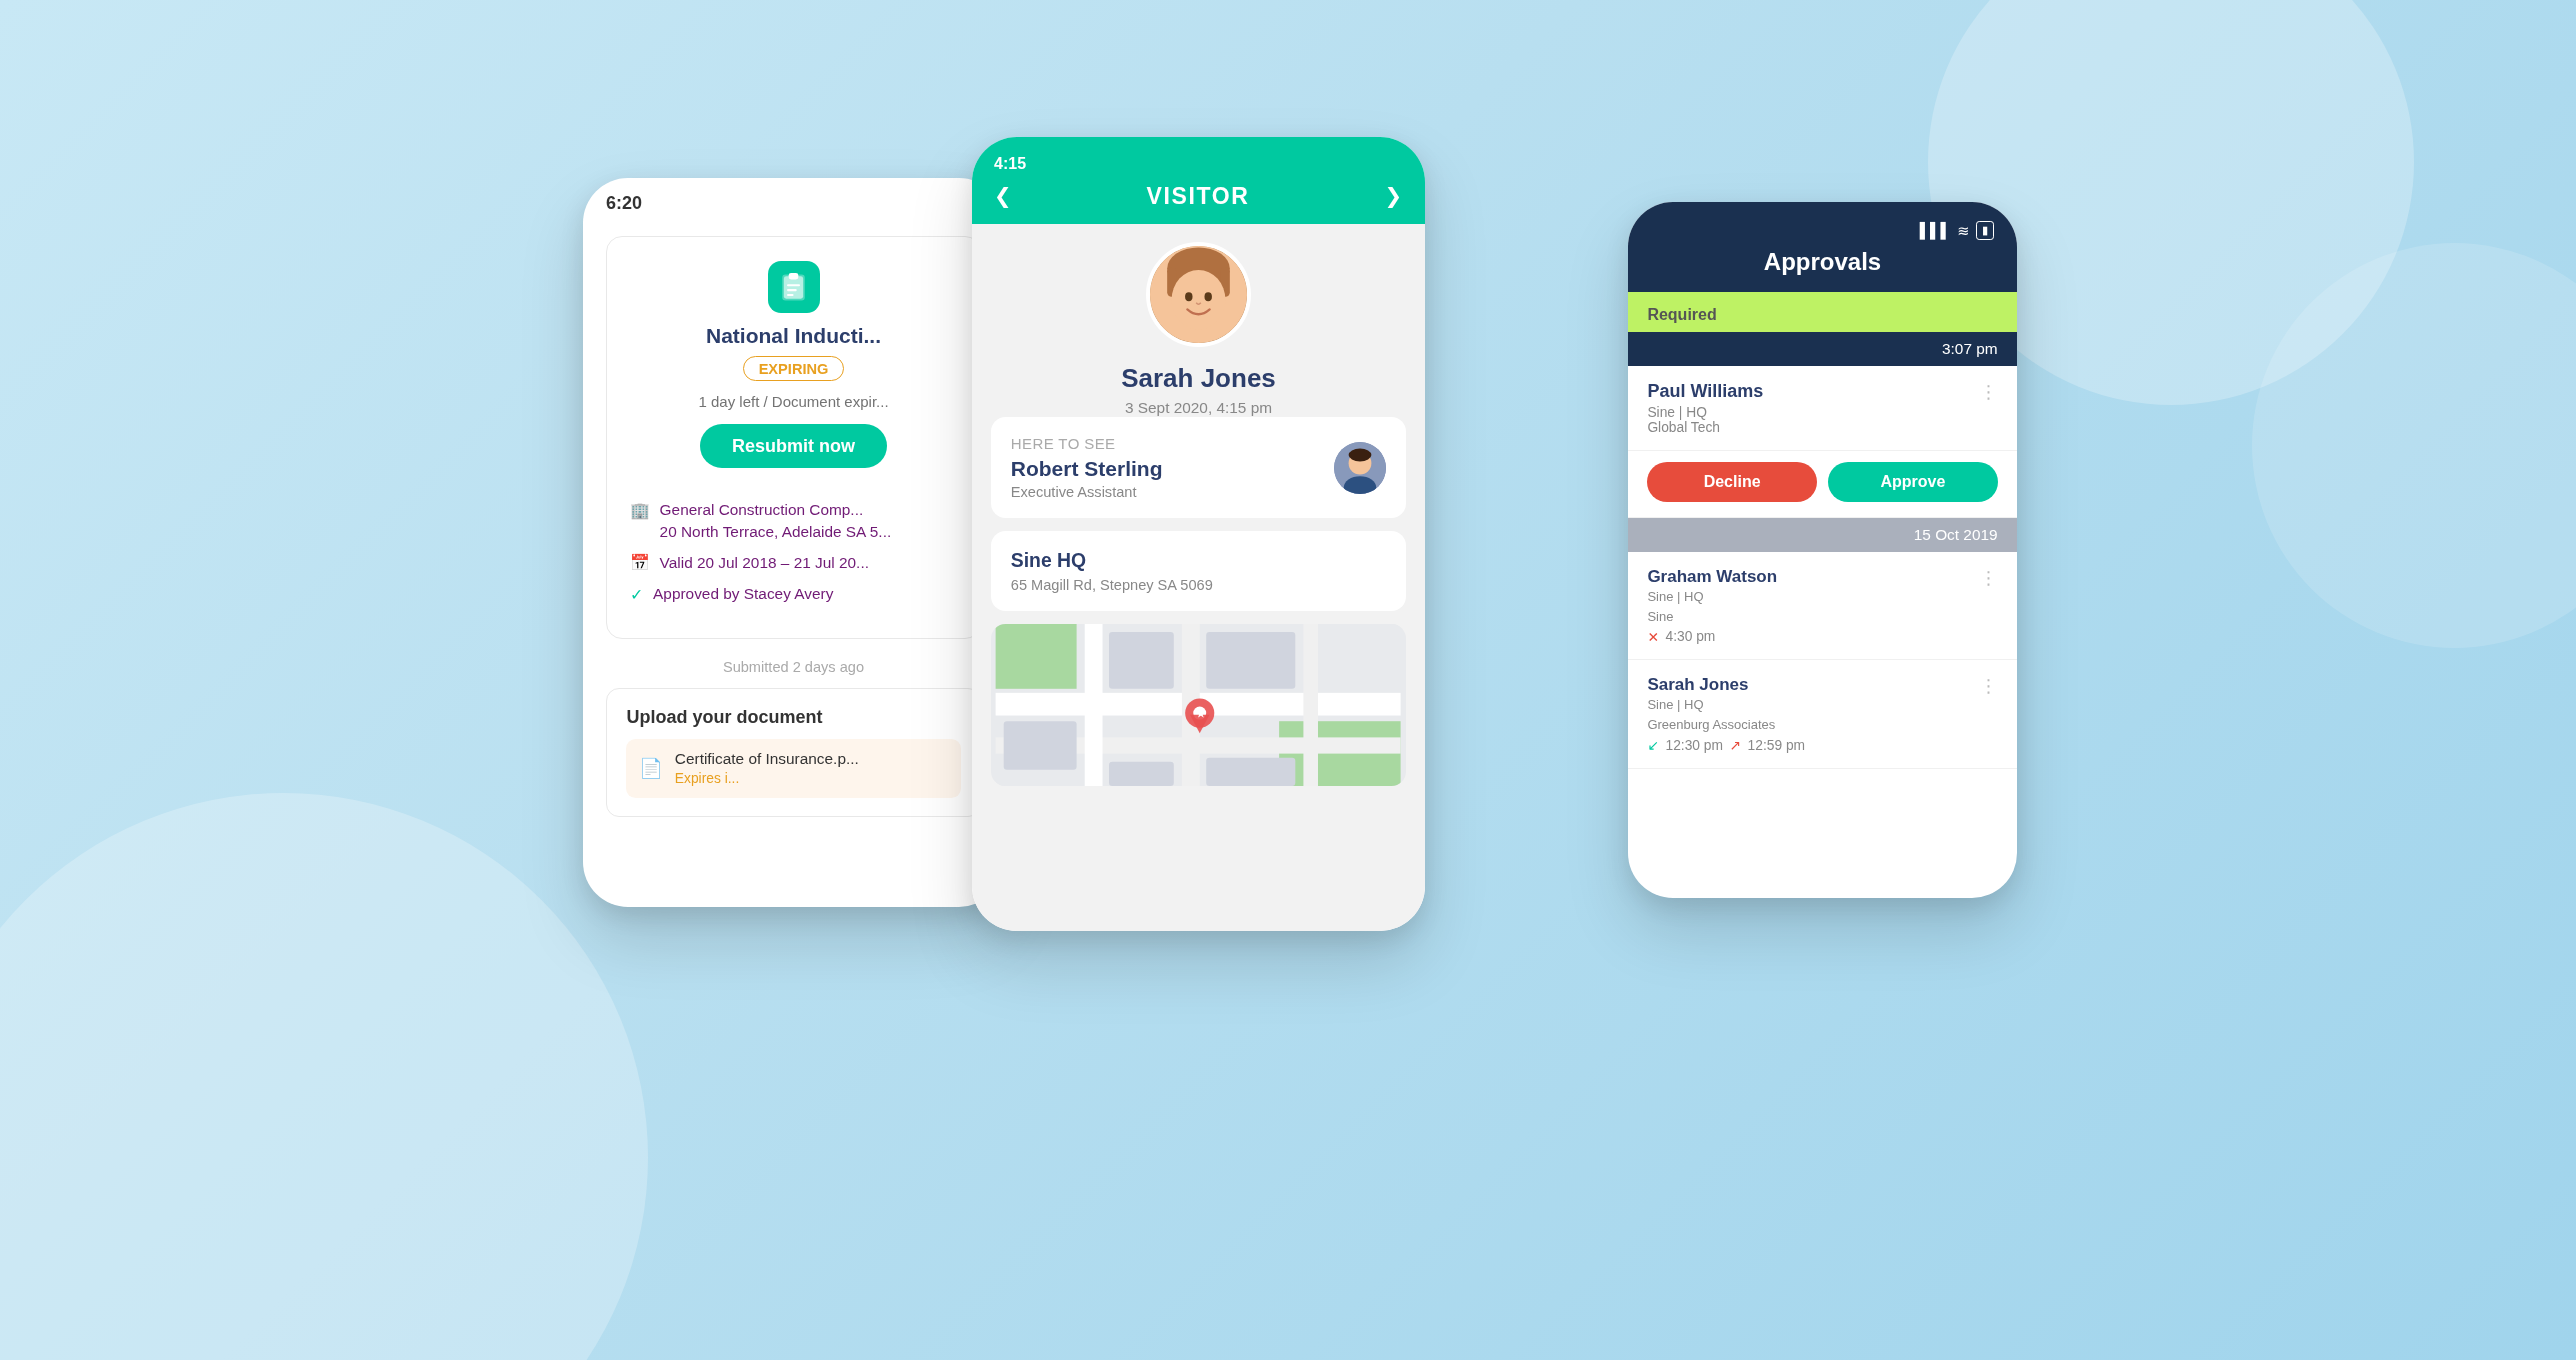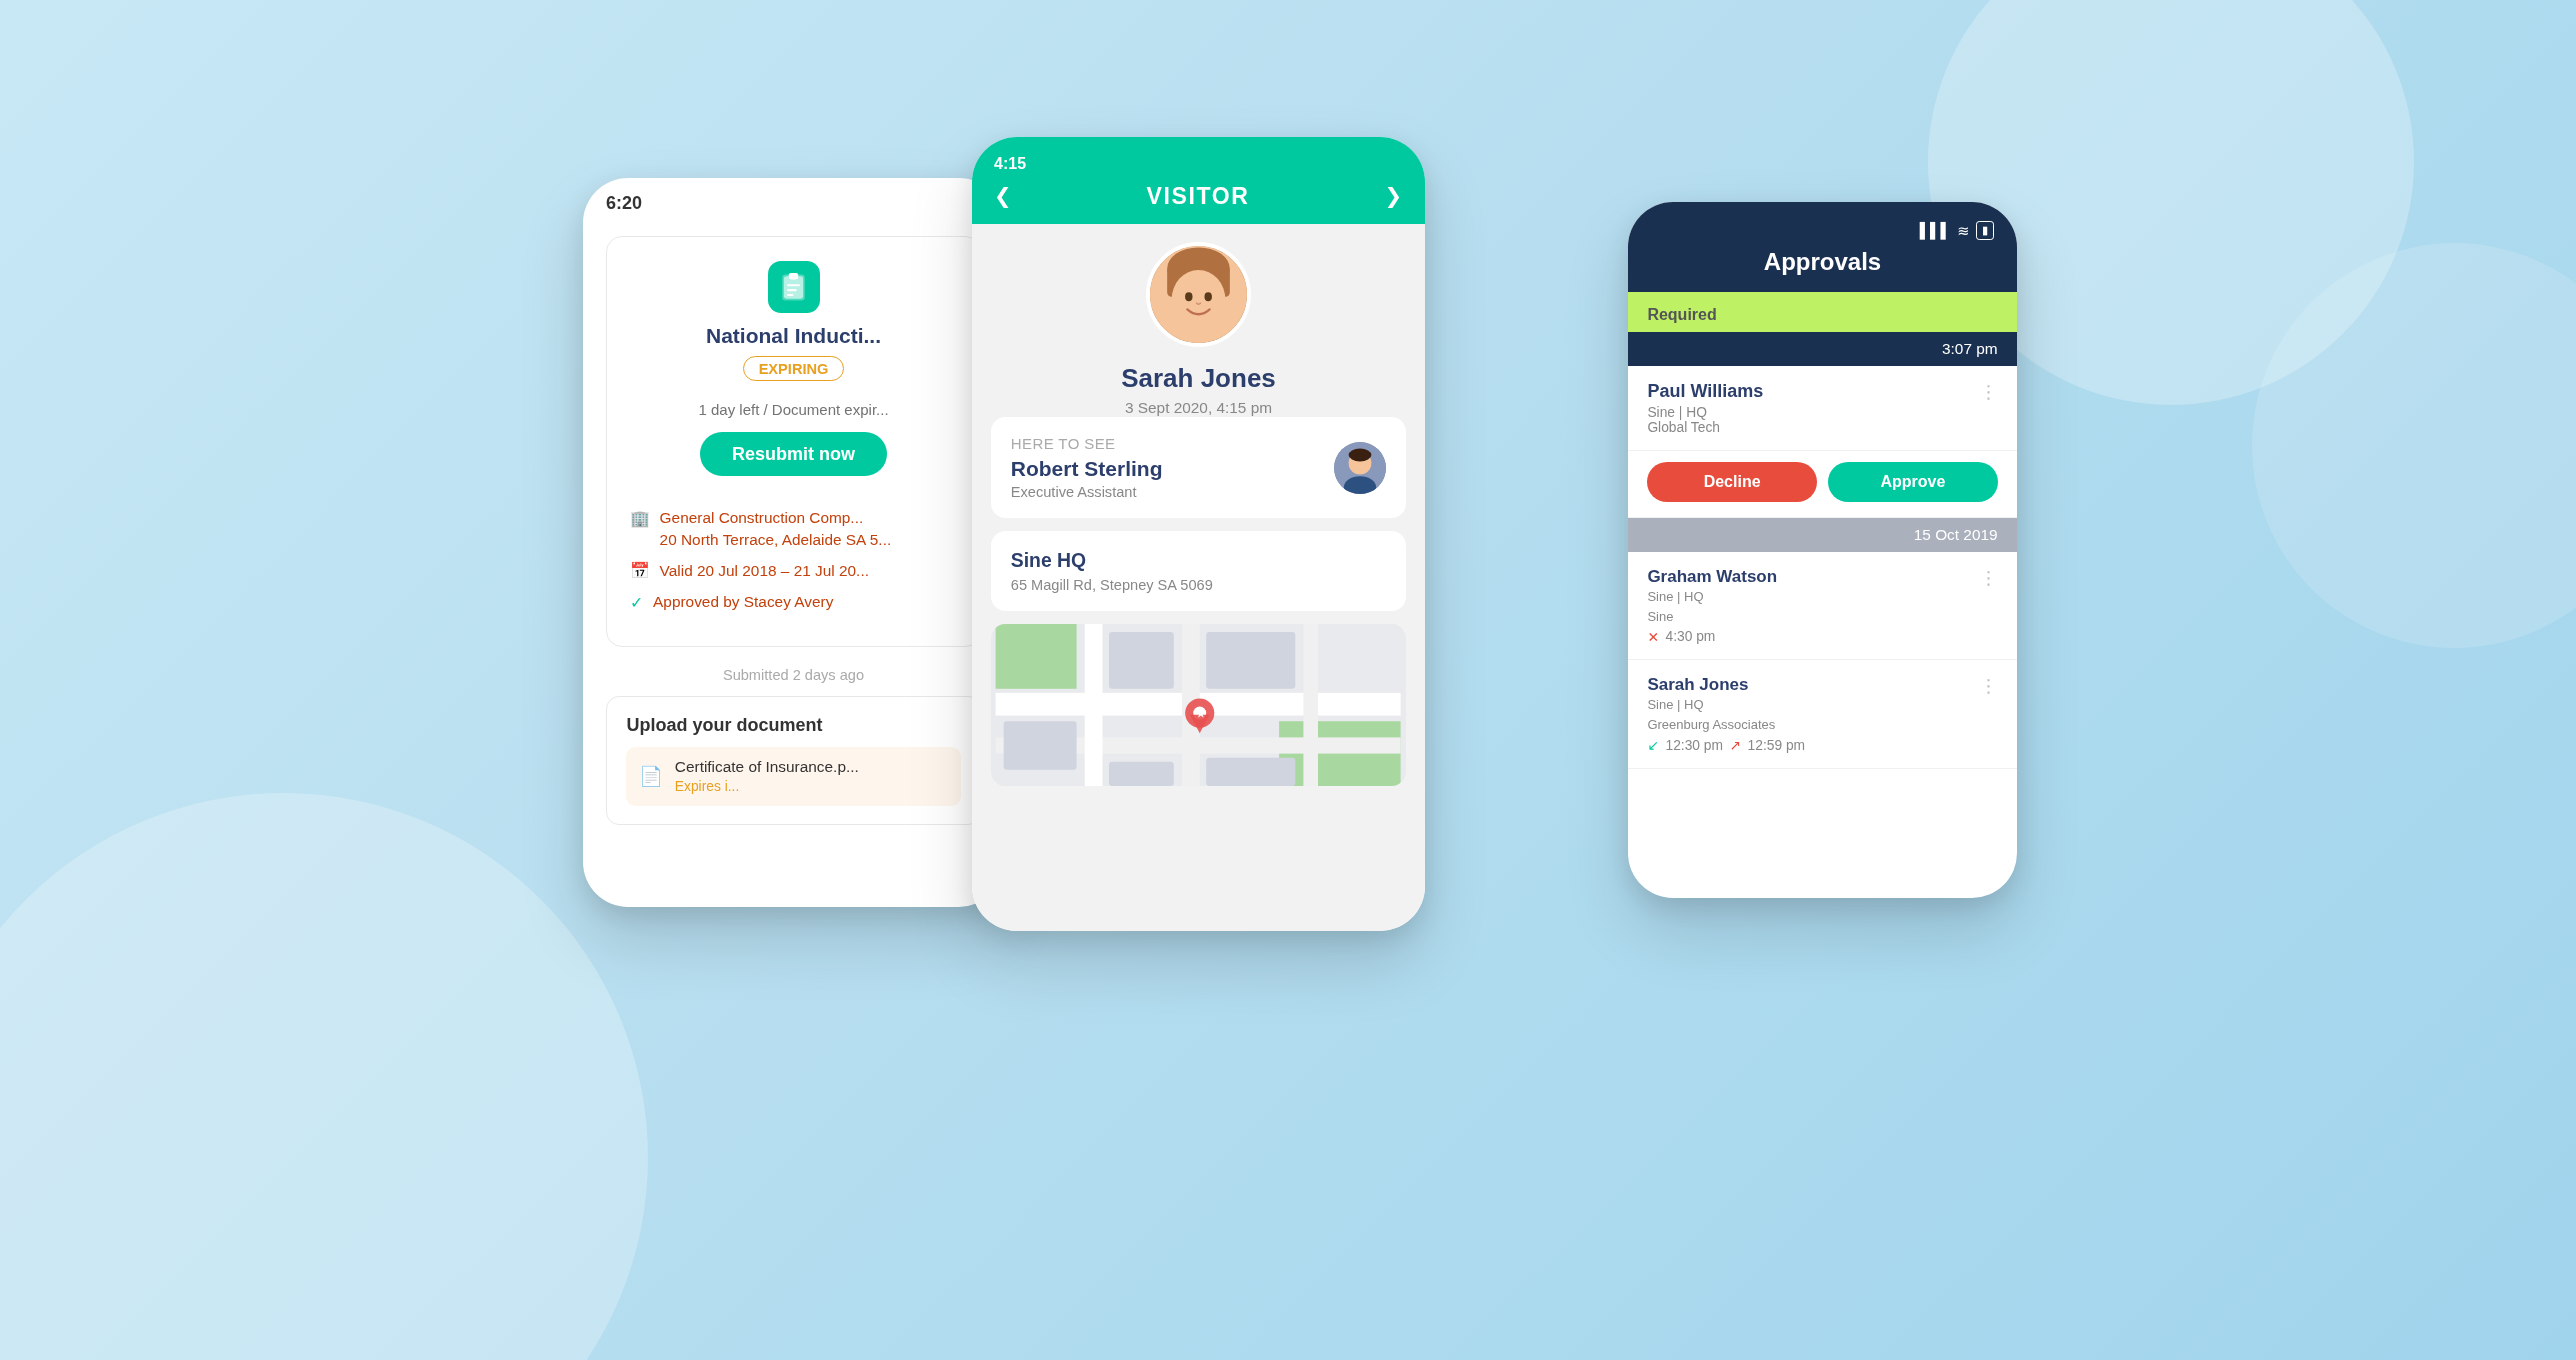--- a/index.html
+++ b/index.html
@@ -103,21 +103,21 @@
     }
 
     .expiring-badge {
       display: inline-block;
       border: 1.6px solid #e8a020;
       color: #e8a020;
       border-radius: 16px;
       padding: 3.2px 14.6px;
       font-size: 14.6px;
       font-weight: 600;
-      margin-bottom: 20px;
+      margin-bottom: 12px;
     }
 
     .expiring-text {
       font-size: 15px;
       color: #737373;
       margin-bottom: 14.6px;
     }
 
     .resubmit-btn {
       background: #00C9A0;
@@ -141,21 +141,21 @@
     .info-icon {
       color: #00C9A0;
       margin-right: 9.7px;
       font-size: 16px;
       margin-top: 1.6px;
       flex-shrink: 0;
     }
 
     .info-text {
       font-size: 15.4px;
-      color: #c2410c;
+      color: #701a75;
       line-height: 1.4;
     }
 
     .submitted-text {
       font-size: 14.6px;
       color: #aaa;
       text-align: center;
       margin: 16px 0 13px;
     }
 

